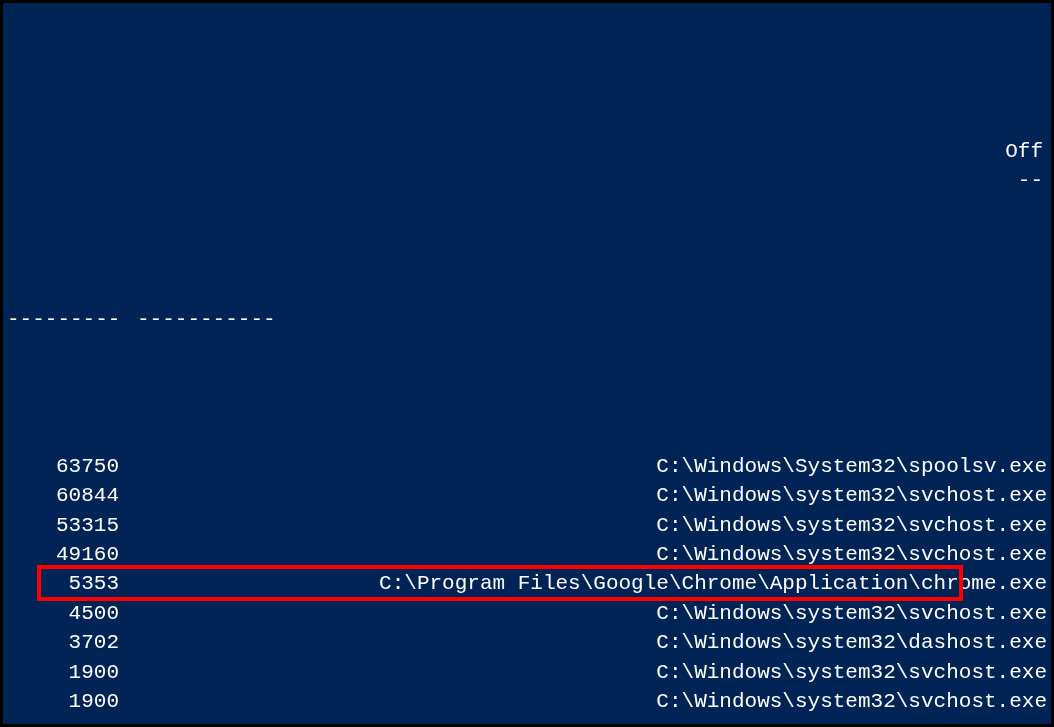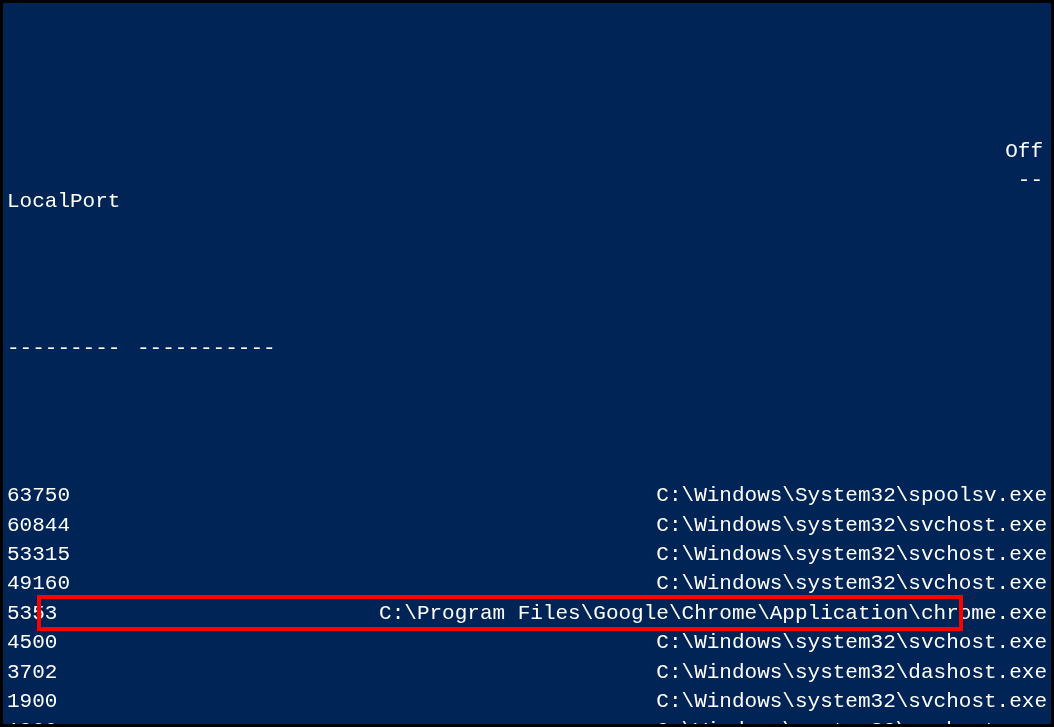--- a/index.html
+++ b/index.html
@@ -53,21 +53,21 @@
       position: absolute;
       right: 4px;
       top: 37px;
     }
     .data-row {
       display: flex;
       position: relative;
     }
     .cell-port {
       width: 130px;
-      text-align: left;
+      text-align: right;
       padding-right: 18px;
       display: inline-block;
     }
     .cell-process {
       flex: 1;
       text-align: right;
       display: inline-block;
     }
     .highlight-box {
       position: absolute;
@@ -79,21 +79,20 @@
       z-index: 10;
     }
   </style>
 </head>
 <body>
 
 
 
 <div class="terminal">
   <div class="header-row">
-    <span class="col-port">LocalPort</span>
   </div>
   <span class="col-off">Off</span>
 
   <div class="separator-row">
     <span class="col-port">---------</span>
     <span class="col-process">-----------</span>
   </div>
   <span class="separator-off">--</span>
 
   <div id="rows-container"><div class="data-row"><span class="cell-port">63750</span><span class="cell-process">C:\Windows\System32\spoolsv.exe</span></div><div class="data-row"><span class="cell-port">60844</span><span class="cell-process">C:\Windows\system32\svchost.exe</span></div><div class="data-row"><span class="cell-port">53315</span><span class="cell-process">C:\Windows\system32\svchost.exe</span></div><div class="data-row"><span class="cell-port">49160</span><span class="cell-process">C:\Windows\system32\svchost.exe</span></div><div class="data-row"><span class="cell-port">5353</span><span class="cell-process">C:\Program Files\Google\Chrome\Application\chrome.exe</span><div class="highlight-box" style="top: -4px;"></div></div><div class="data-row"><span class="cell-port">4500</span><span class="cell-process">C:\Windows\system32\svchost.exe</span></div><div class="data-row"><span class="cell-port">3702</span><span class="cell-process">C:\Windows\system32\dashost.exe</span></div><div class="data-row"><span class="cell-port">1900</span><span class="cell-process">C:\Windows\system32\svchost.exe</span></div><div class="data-row"><span class="cell-port">1900</span><span class="cell-process">C:\Windows\system32\svchost.exe</span></div></div>

